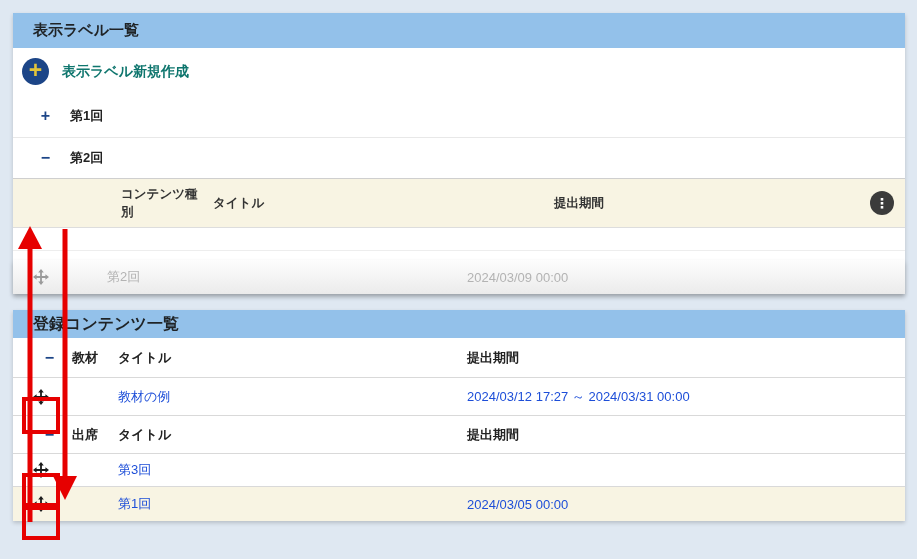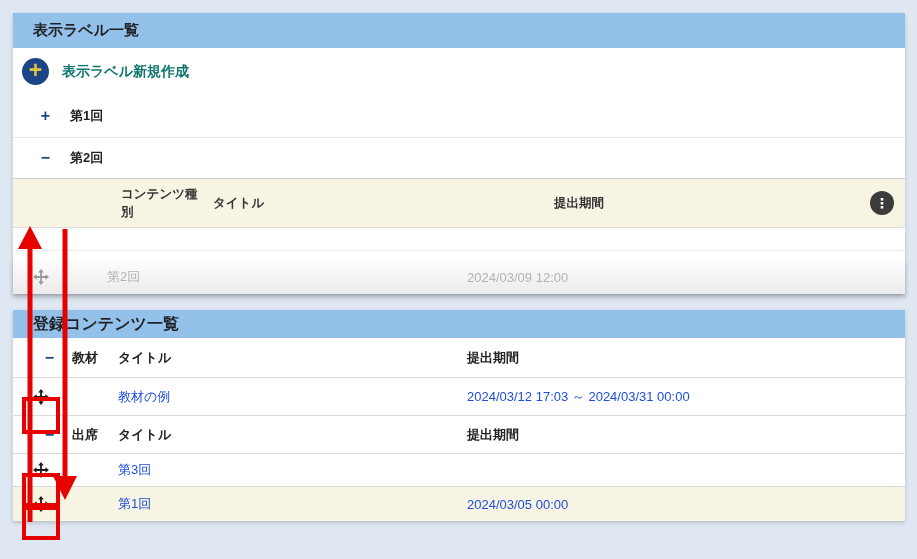--- a/index.html
+++ b/index.html
@@ -128,21 +128,21 @@
     <div class="spacer-row2"></div>
 
     <div class="ghost-row">
       <span class="move-handle">
         <svg class="move-glyph">
             <use href="#move"></use>
           </svg>
       </span>
       <span></span>
       <span>第2回</span>
-      <span>2024/03/09 12:00</span>
+      <span>2024/03/09 00:00</span>
     </div>
   </section>
 
   <section class="panel" id="content-panel">
     <div class="panel-header">
       <span>登録コンテンツ一覧</span>
     </div>
 
     <div class="row group-head">
       <span class="toggle-icon">−</span>
@@ -152,21 +152,21 @@
     </div>
 
     <div class="row data-row r1">
       <span class="move-handle">
         <svg class="move-glyph">
             <use href="#move"></use>
           </svg>
       </span>
       <span></span>
       <span>教材の例</span>
-      <span>2024/03/12 17:03 ～ 2024/03/31 00:00</span>
+      <span>2024/03/12 17:27 ～ 2024/03/31 00:00</span>
     </div>
 
     <div class="row group-head second">
       <span class="toggle-icon">−</span>
       <span class="type-label">出席</span>
       <span>タイトル</span>
       <span class="period-head">提出期間</span>
     </div>
 
     <div class="row data-row r2">

